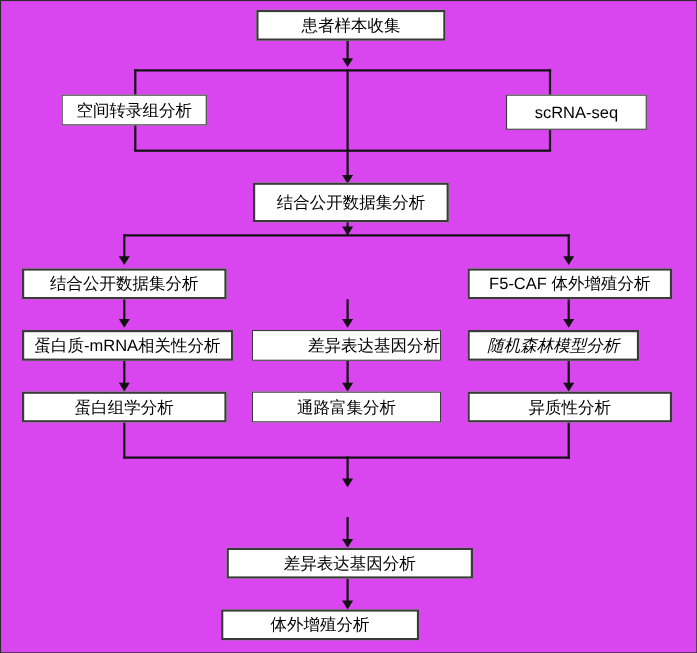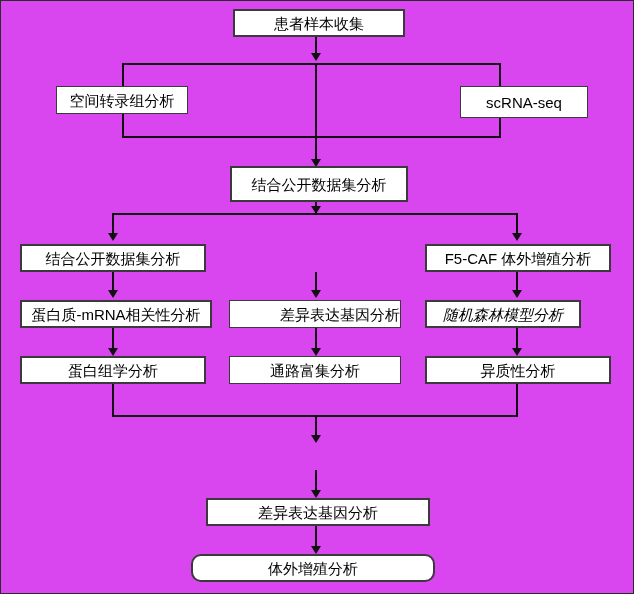--- a/index.html
+++ b/index.html
@@ -134,17 +134,17 @@
   <div class="edge v" style="left:314px; top:414px; height:24px;"></div>
   <div class="arrowhead" style="left:310px; top:434px;"></div>
 
   <div class="edge v" style="left:314px; top:469px; height:22px;"></div>
   <div class="arrowhead" style="left:310px; top:489px;"></div>
   <div class="node" style="left:205px; top:497px; width:224px; height:28px;">
     <span>差异表达基因分析</span>
   </div>
   <div class="edge v" style="left:314px; top:525px; height:22px;"></div>
   <div class="arrowhead" style="left:310px; top:545px;"></div>
-  <div class="node" style="left:190px; top:553px; width:244px; height:28px;border-radius:10px;">
+  <div class="node" style="left:200px; top:553px; width:180px; height:28px;">
     <span>体外增殖分析</span>
   </div>
 
 </div>
 
 </body></html>

